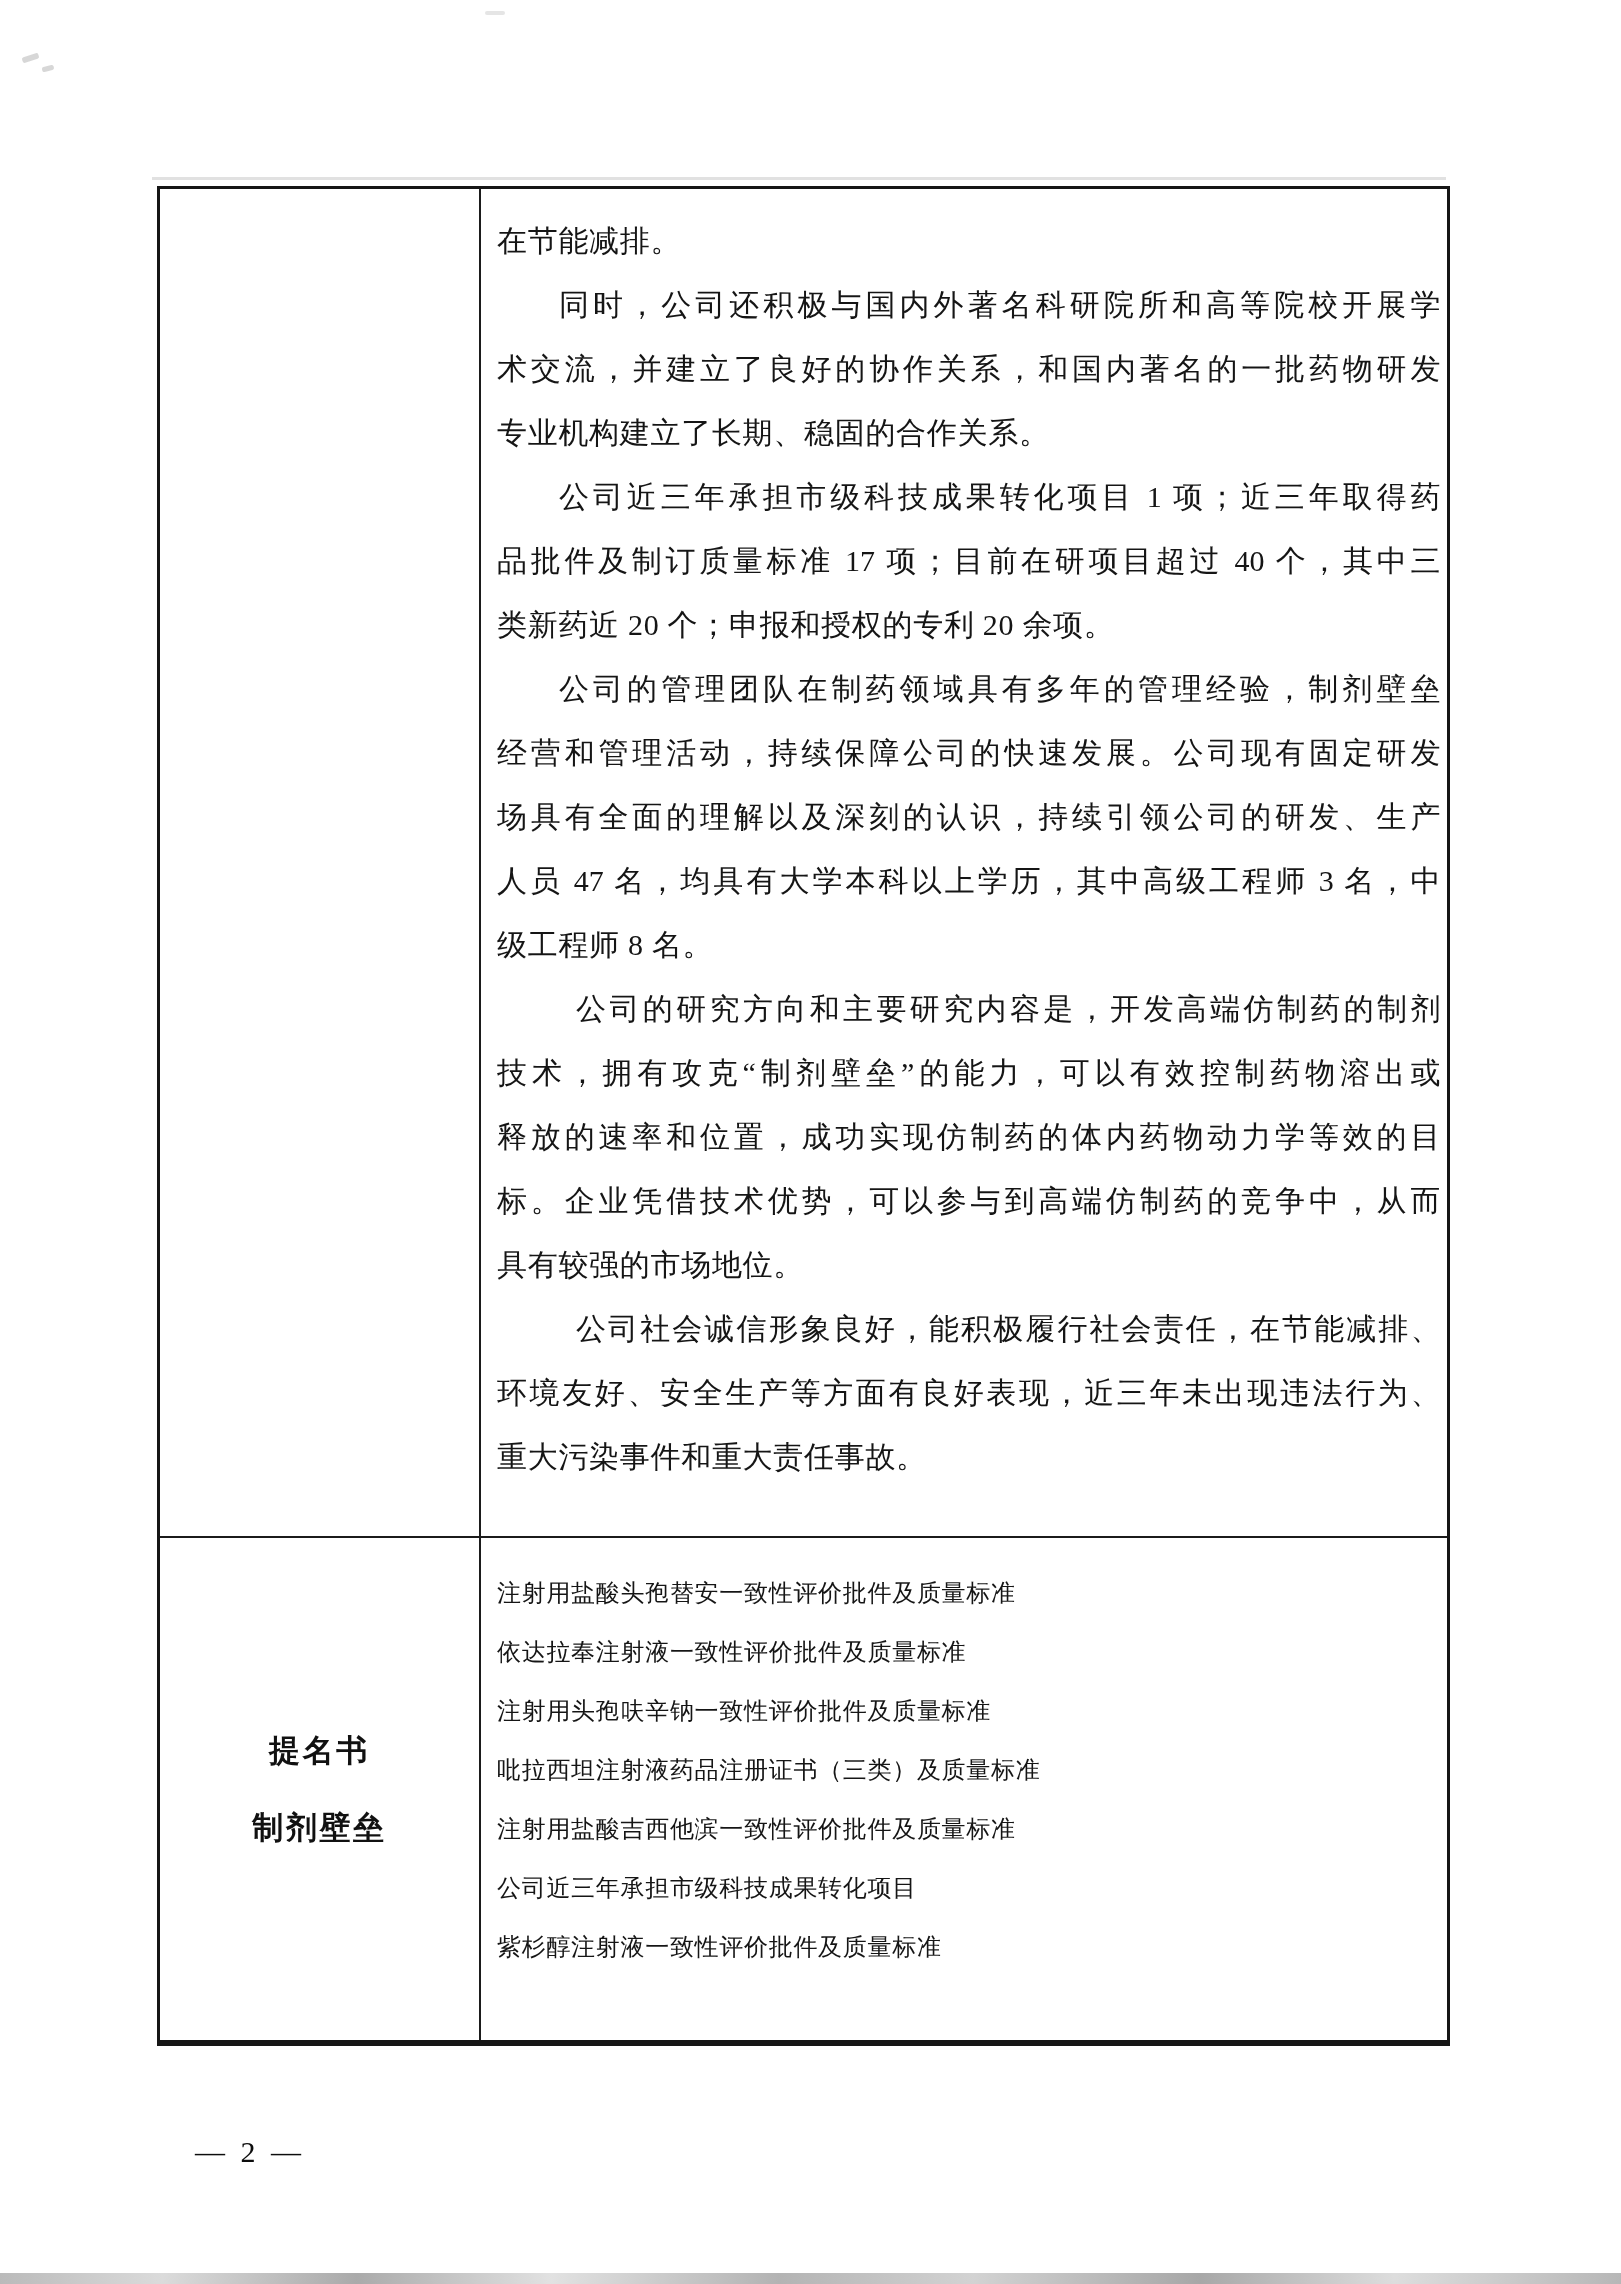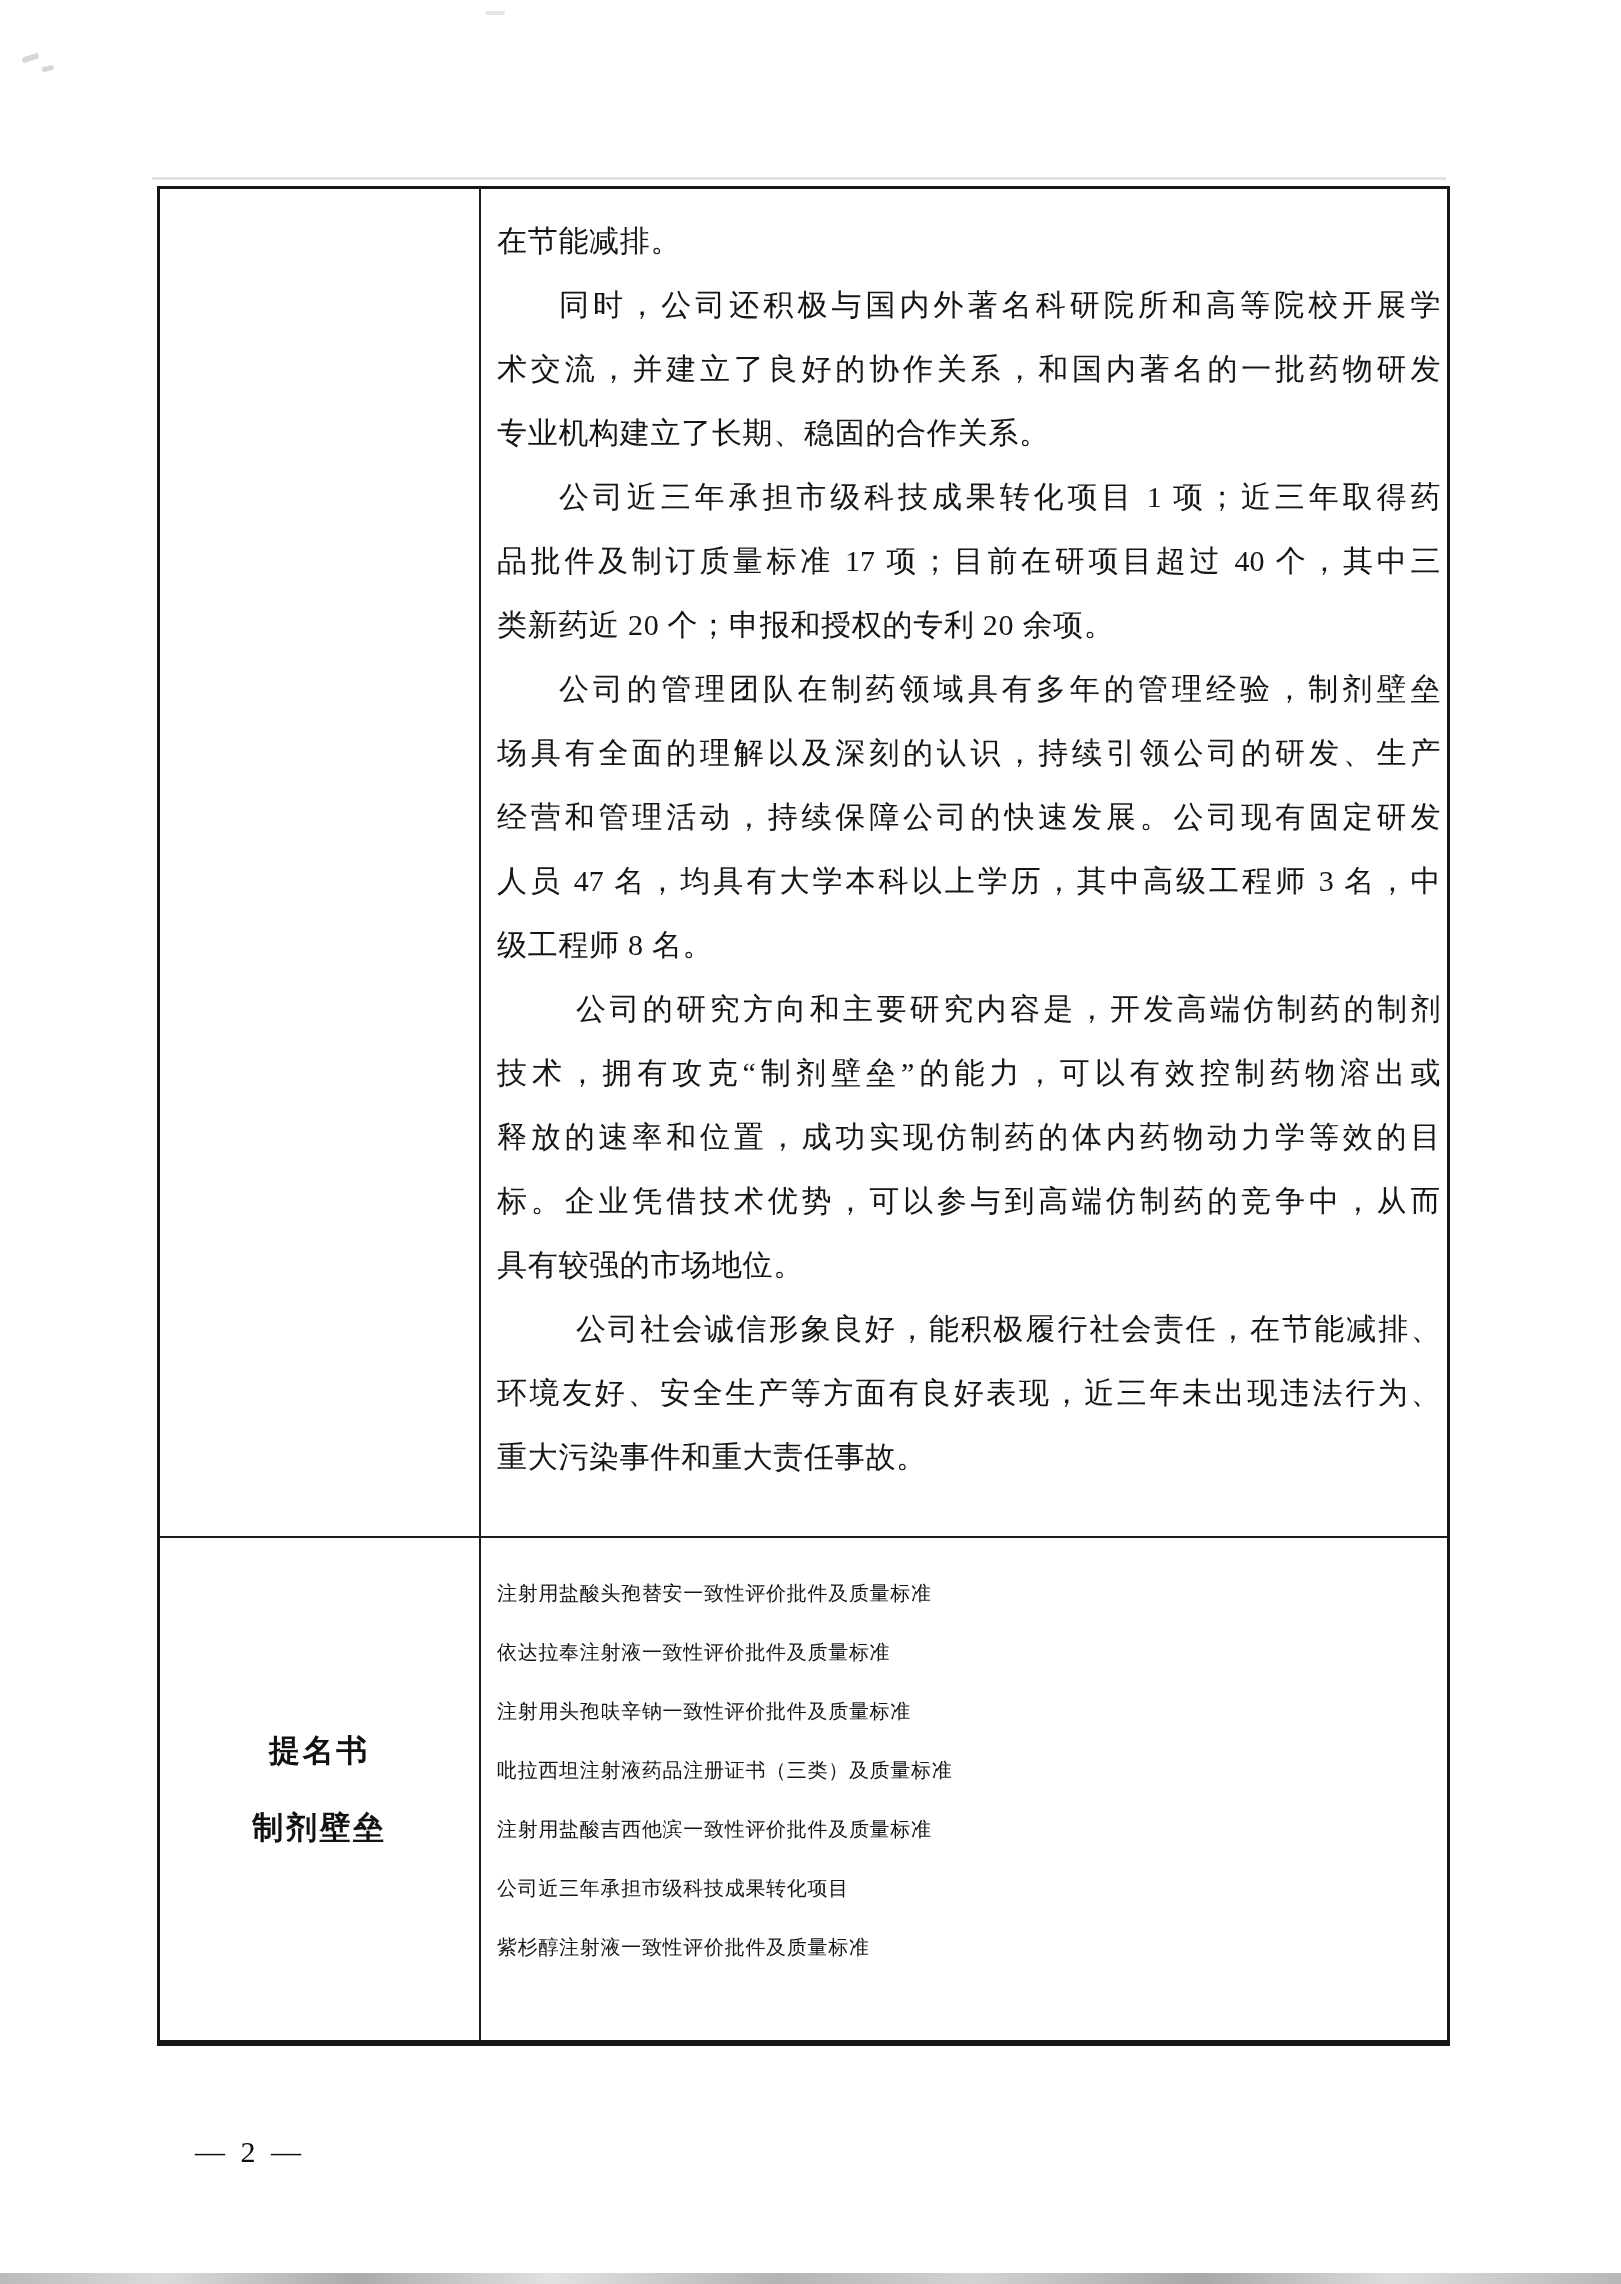--- a/index.html
+++ b/index.html
@@ -58,21 +58,21 @@
   .label-line{
     font-size:31px;font-weight:700;
     letter-spacing:2.6px;
     line-height:33px;
     color:#111;
   }
   .list-cell{
     padding:26.4px 6.6px 0 16px;
   }
   .iline{
-    font-size:20px;
+    font-size:24px;
     line-height:59px;
     height:59px;
     white-space:nowrap;
     letter-spacing:0.7px;
   }
   
   .page-num{
     position:absolute;left:195px;top:2135px;
     font-size:30px;letter-spacing:4px;color:#0d0d0d;
   }
@@ -103,22 +103,22 @@
 
   <div class="cell r-top content-cell">
     <div class="bline">在节能减排。</div>
     <div class="bline fill ind2">同时，公司还积极与国内外著名科研院所和高等院校开展学</div>
     <div class="bline fill">术交流，并建立了良好的协作关系，和国内著名的一批药物研发</div>
     <div class="bline">专业机构建立了长期、稳固的合作关系。</div>
     <div class="bline fill ind2">公司近三年承担市级科技成果转化项目 1 项；近三年取得药</div>
     <div class="bline fill">品批件及制订质量标准 17 项；目前在研项目超过 40 个，其中三</div>
     <div class="bline">类新药近 20 个；申报和授权的专利 20 余项。</div>
     <div class="bline fill ind2">公司的管理团队在制药领域具有多年的管理经验，制剂壁垒</div>
+    <div class="bline fill">经营和管理活动，持续保障公司的快速发展。公司现有固定研发</div>
     <div class="bline fill">场具有全面的理解以及深刻的认识，持续引领公司的研发、生产</div>
-    <div class="bline fill">经营和管理活动，持续保障公司的快速发展。公司现有固定研发</div>
     <div class="bline fill">人员 47 名，均具有大学本科以上学历，其中高级工程师 3 名，中</div>
     <div class="bline">级工程师 8 名。</div>
     <div class="bline fill ind25">公司的研究方向和主要研究内容是，开发高端仿制药的制剂</div>
     <div class="bline fill">技术，拥有攻克“制剂壁垒”的能力，可以有效控制药物溶出或</div>
     <div class="bline fill">释放的速率和位置，成功实现仿制药的体内药物动力学等效的目</div>
     <div class="bline fill">标。企业凭借技术优势，可以参与到高端仿制药的竞争中，从而</div>
     <div class="bline">具有较强的市场地位。</div>
     <div class="bline fill ind25">公司社会诚信形象良好，能积极履行社会责任，在节能减排、</div>
     <div class="bline fill">环境友好、安全生产等方面有良好表现，近三年未出现违法行为、</div>
     <div class="bline">重大污染事件和重大责任事故。</div>

